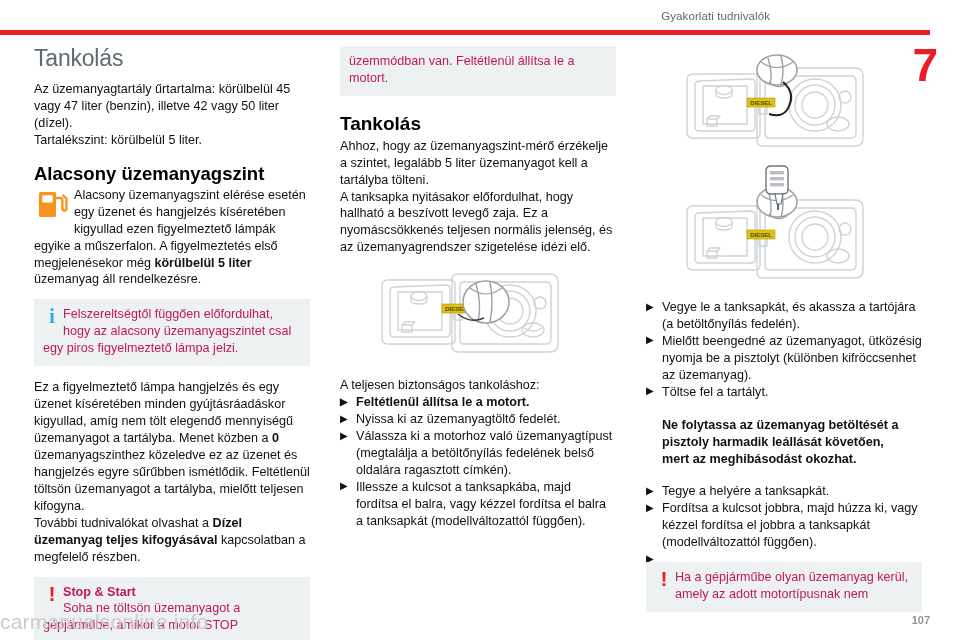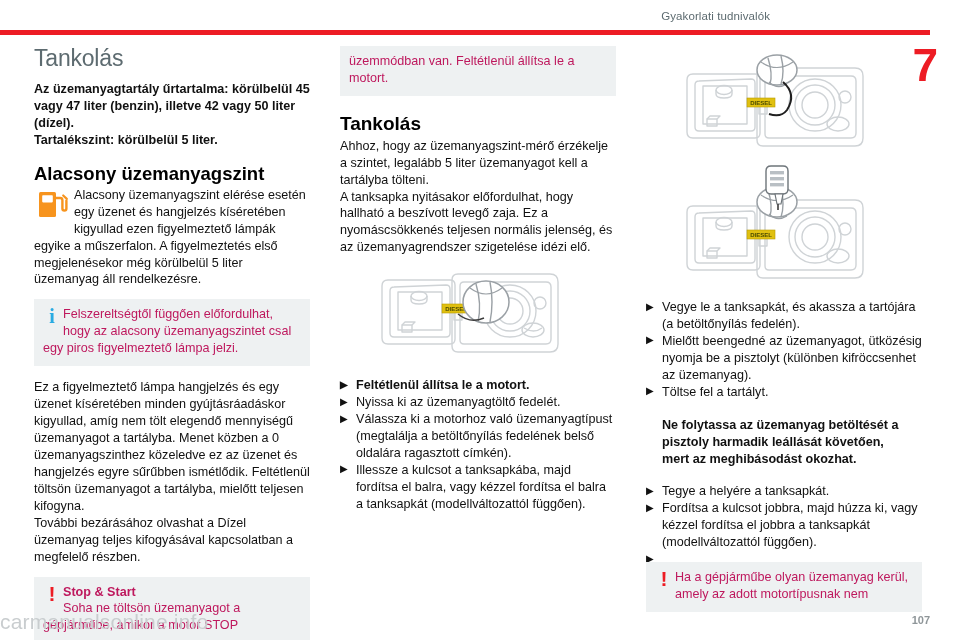--- a/index.html
+++ b/index.html
@@ -93,30 +93,30 @@
     margin: 0 0 3px 0;
     line-height: 1.15;
   }
   p.body {
     font-size: 12.6px;
     line-height: 1.345;
     margin: 0 0 0 0;
     color: #111;
   }
   p.body.bold {
-    font-weight: bold;
+    font-weight: normal;
   }
   p.body + p.body {
     margin-top: 0;
   }
   .spacer-sm { height: 9px; }
   .spacer-md { height: 13px; }
   .spacer-lg { height: 17px; }
 
-  b, strong { font-weight: normal; margin-top: 12px; }
+  b, strong { font-weight: bold; margin-top: 12px; }
 
   
   .callout {
     background: #eef1f2;
     padding: 7px 9px 9px 9px;
     margin: 11px 0 0 0;
     position: relative;
   }
   .callout.cont {
     margin-top: 0;
@@ -265,21 +265,21 @@
 
     <div class="callout">
       <div class="callout-icon"><span class="icon-info">i</span></div>
       <p>Felszereltségtől függően előfordulhat, hogy az alacsony üzemanyagszintet csal egy piros figyelmeztető lámpa jelzi.</p>
     </div>
 
     <div class="spacer-md"></div>
 
     <p class="body"><span>Ez a figyelmeztető lámpa hangjelzés és egy üzenet kíséretében minden gyújtásráadáskor kigyullad, amíg nem tölt elegendő mennyiségű üzemanyagot a tartályba. Menet közben a </span><b>0</b><span> üzemanyagszinthez közeledve ez az üzenet és hangjelzés egyre sűrűbben ismétlődik. Feltétlenül töltsön üzemanyagot a tartályba, mielőtt teljesen kifogyna.</span></p>
 
-    <p class="body"><span>További bezárásához olvashat a </span><b>Dízel üzemanyag teljes kifogyásával</b><span> kapcsolatban a megfelelő részben.</span></p>
+    <p class="body"><span>További tudnivalókat olvashat a </span><b>Dízel üzemanyag teljes kifogyásával</b><span> kapcsolatban a megfelelő részben.</span></p>
 
     <div class="callout">
       <div class="callout-icon"><span class="icon-bang">!</span></div>
       <p class="callout-head">Stop &amp; Start</p>
       <p>Soha ne töltsön üzemanyagot a gépjárműbe, amikor a motor STOP</p>
     </div>
 
   </div>
 
   <div class="col col-2">
@@ -328,20 +328,21 @@
           <path d="M118 28 q6 20 2 38" stroke="#9aa0a5" stroke-width="1.4" fill="none"></path>
           <path d="M132 26 q4 20 0 40" stroke="#9aa0a5" stroke-width="1.4" fill="none"></path>
         </g>
 
         <path d="M100 58 q12 10 26 4" stroke="#3b3b3b" stroke-width="1.4" fill="none"></path>
       </svg>
     </div>
 
     <div class="spacer-sm"></div>
 
+    <p class="body">A teljesen biztonságos tankoláshoz:</p>
 
     <ul class="arrow-list">
       <li class="bold-item"><span class="arrow">▶</span><span>Feltétlenül állítsa le a motort.</span></li>
       <li><span class="arrow">▶</span><span>Nyissa ki az üzemanyagtöltő fedelét.</span></li>
       <li><span class="arrow">▶</span><span>Válassza ki a motorhoz való üzemanyagtípust (megtalálja a betöltőnyílás fedelének belső oldalára ragasztott címkén).</span></li>
       <li><span class="arrow">▶</span><span>Illessze a kulcsot a tanksapkába, majd fordítsa el balra, vagy kézzel fordítsa el balra a tanksapkát (modellváltozattól függően).</span></li>
     </ul>
 
   </div>
 

